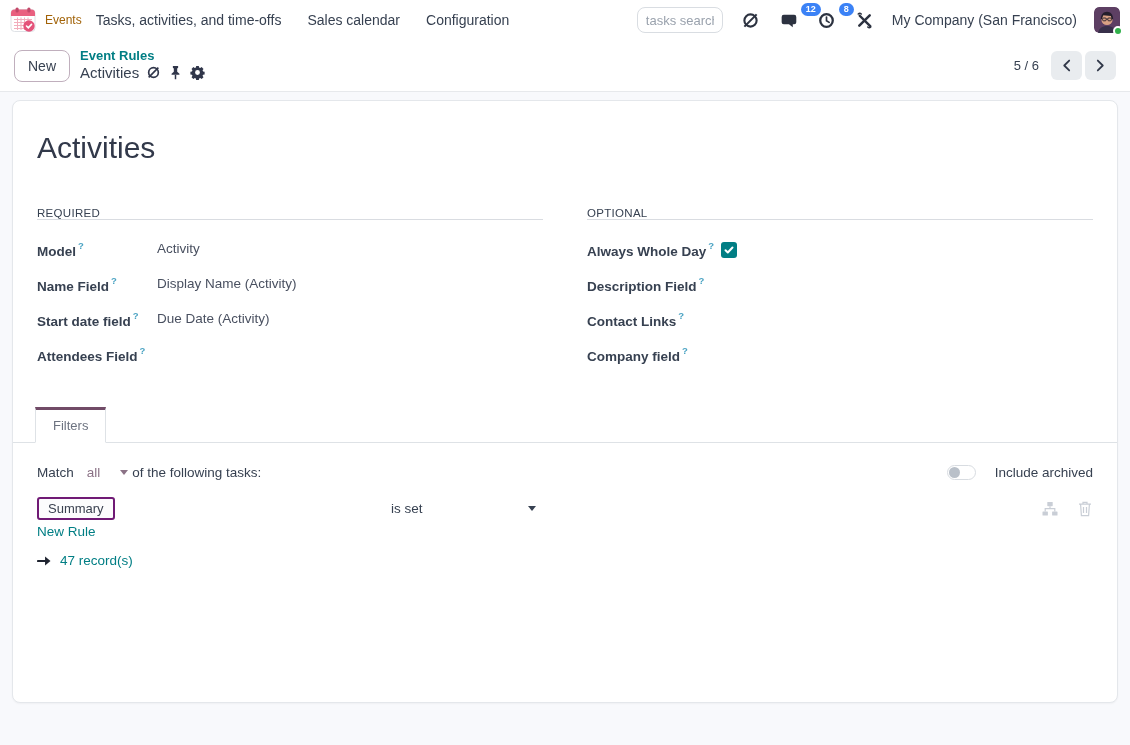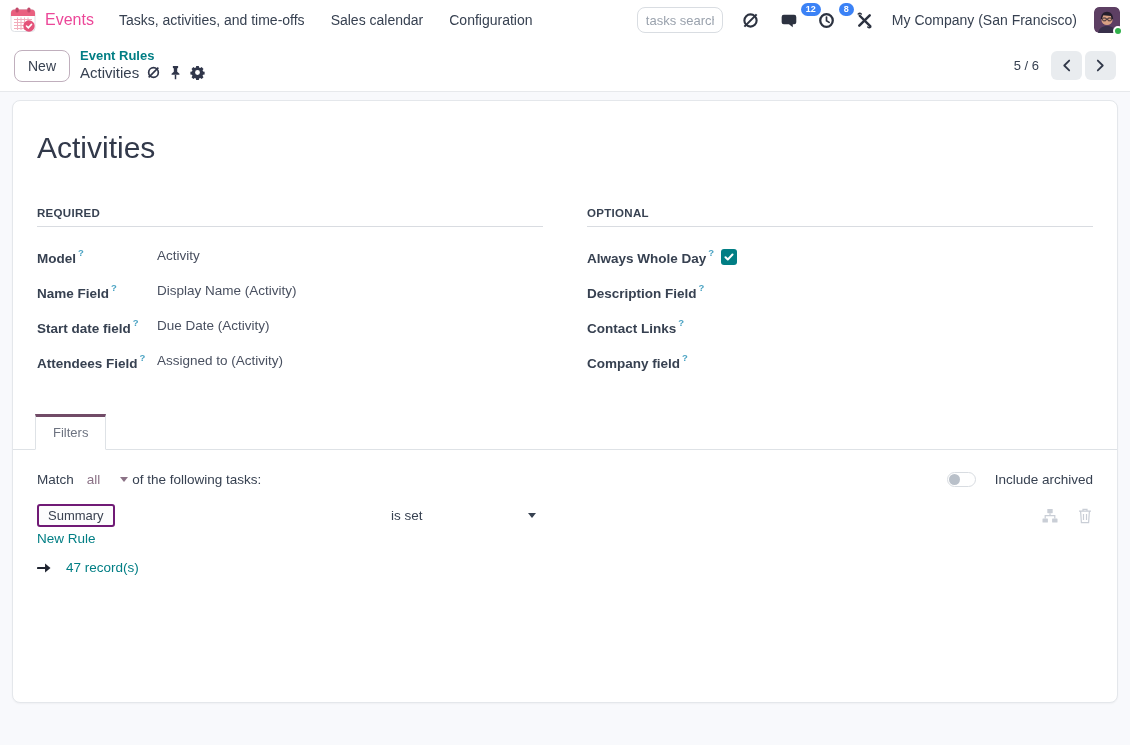--- a/index.html
+++ b/index.html
@@ -2,21 +2,21 @@
 <html><head>
 <meta charset="utf-8">
 <style>
   * { margin:0; padding:0; box-sizing:border-box; }
   html,body { width:1130px; height:745px; overflow:hidden;
     font-family:"Liberation Sans", sans-serif; background:#fff; color:#374151; }
 
   
   .navbar { height:40px; display:flex; align-items:center; padding:0 10px; background:#fff; }
   .app-icon { width:26px; height:26px; margin-right:9px; cursor:pointer; }
-  .app-name { font-size:16px; color:#ec4899; margin-right:25px; cursor:pointer; }
+  .app-name { font-size:12px; color:#a16207; margin-right:14px; cursor:pointer; }
   .nav-menu { display:flex; gap:26px; font-size:14px; color:#374151; }
   .nav-menu .item { cursor:pointer; padding:4px 0; }
   .nav-right { margin-left:auto; display:flex; align-items:center; gap:17px; }
   .search-box { width:86px; height:26px; border:1px solid #d9dde2; border-radius:8px;
      padding:0 8px; font-size:13px; color:#374151; outline:none; font-family:inherit; }
   .search-box::placeholder { color:#9aa2ad; }
   .sys-icon { position:relative; width:21px; height:21px; color:#2c3240; cursor:pointer;
      display:flex; align-items:center; justify-content:center; }
   .sys-icon svg { width:19px; height:19px; display:block; }
   .badge { position:absolute; top:-7px; left:23px; background:#3b82f6; color:#fff;
@@ -46,22 +46,22 @@
   .pager-btn svg { width:9px; height:13px; }
 
   
   .content { height:653px; background:#f8f9fc; padding:8px 12px 0; }
   .card { background:#fff; border:1px solid #e4e7eb; border-radius:8px; height:603px;
      padding:0 24px; box-shadow:0 1px 2px rgba(0,0,0,.04); }
   .form-title { margin-top:30px; font-size:30px; font-weight:400; color:#32394a; cursor:text; }
 
   .columns { display:flex; gap:44px; margin-top:42px; }
   .col { flex:1; min-width:0; }
-  .sect-title { font-size:11.5px; font-weight:700; letter-spacing:.3px; color:#374151;
-     padding-bottom:7px; border-bottom:1px solid #d9dce1; margin-bottom:19px; }
+  .sect-title { font-size:11.5px; font-weight:400; letter-spacing:.3px; color:#374151;
+     padding-bottom:0; border-bottom:1px solid #d9dce1; margin-bottom:19px; }
   .frow { display:flex; align-items:center; min-height:21px; margin-bottom:14px; }
   .flabel { width:120px; flex:0 0 120px; font-size:13.5px; font-weight:600; color:#374151; }
   .col-right .flabel { width:134px; flex:0 0 134px; }
   .help { color:#4ba3c3; font-size:9.5px; font-weight:600; margin-left:2px;
      vertical-align:super; position:relative; top:-1px; }
   .fvalue { font-size:13.5px; color:#495060; cursor:pointer; min-height:17px; flex:1; }
   .checkbox { width:16px; height:16px; background:#017e84; border-radius:3px; cursor:pointer;
      display:flex; align-items:center; justify-content:center; }
   .checkbox svg { width:10px; height:10px; }
 
@@ -89,21 +89,21 @@
   .rule-field-zone { width:354px; flex:0 0 354px; }
   .field-tag { display:inline-block; border:2px solid #701a75; border-radius:3px;
      background:#fcfcfd; padding:2px 9px; font-size:13px; color:#3a4150; cursor:pointer; }
   .rule-operator { width:145px; display:flex; align-items:center; justify-content:space-between;
      font-size:13.5px; color:#374151; cursor:pointer; }
   .rule-actions { margin-left:auto; display:flex; align-items:center; gap:19px; color:#c9ced6; }
   .rule-actions .act { width:16px; height:16px; cursor:pointer; }
   .rule-actions svg { width:100%; height:100%; }
 
   .new-rule { margin-top:4px; font-size:13.5px; color:#017e84; cursor:pointer; width:fit-content; }
-  .records-row { margin-top:14px; display:flex; align-items:center; gap:14px; }
+  .records-row { margin-top:14px; display:flex; align-items:center; gap:8px; }
   .records-arrow { width:15px; height:12px; color:#1f2430; display:flex; }
   .records-link { font-size:13.5px; color:#017e84; cursor:pointer; }
 </style>
 </head>
 <body>
 
 <nav class="navbar">
   <span class="app-icon">
     <svg viewBox="0 0 26 26">
       <rect x="1" y="2.5" width="24" height="22" rx="3.5" fill="#fff" stroke="#dfe2e6"></rect>
@@ -231,21 +231,20 @@
         <div class="frow">
           <span class="flabel"><span>Name Field</span><sup class="help">?</sup></span>
           <span class="fvalue">Display Name (Activity)</span>
         </div>
         <div class="frow">
           <span class="flabel"><span>Start date field</span><sup class="help">?</sup></span>
           <span class="fvalue">Due Date (Activity)</span>
         </div>
         <div class="frow">
           <span class="flabel"><span>Attendees Field</span><sup class="help">?</sup></span>
-          <span class="fvalue">Assigned to (Activity)</span>
         </div>
       </div>
 
       <div class="col col-right">
         <div class="sect-title">OPTIONAL</div>
         <div class="frow">
           <span class="flabel"><span>Always Whole Day</span><sup class="help">?</sup></span>
           <span class="checkbox">
             <svg viewBox="0 0 10 10">
                 <path d="M1.5 5.2l2.3 2.3 4.7-5" fill="none" stroke="#fff" stroke-width="2" stroke-linecap="round" stroke-linejoin="round"></path>

